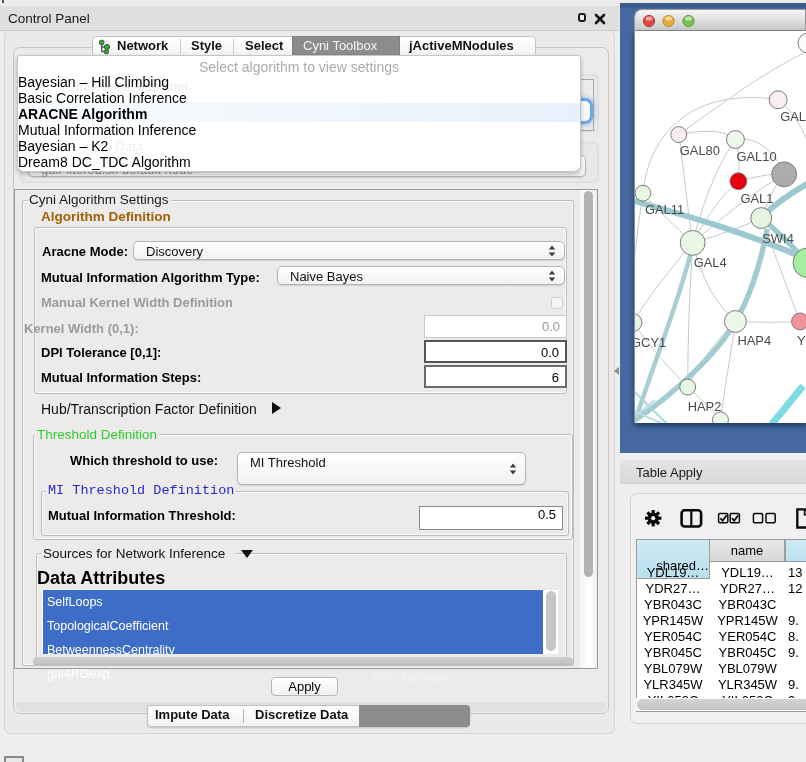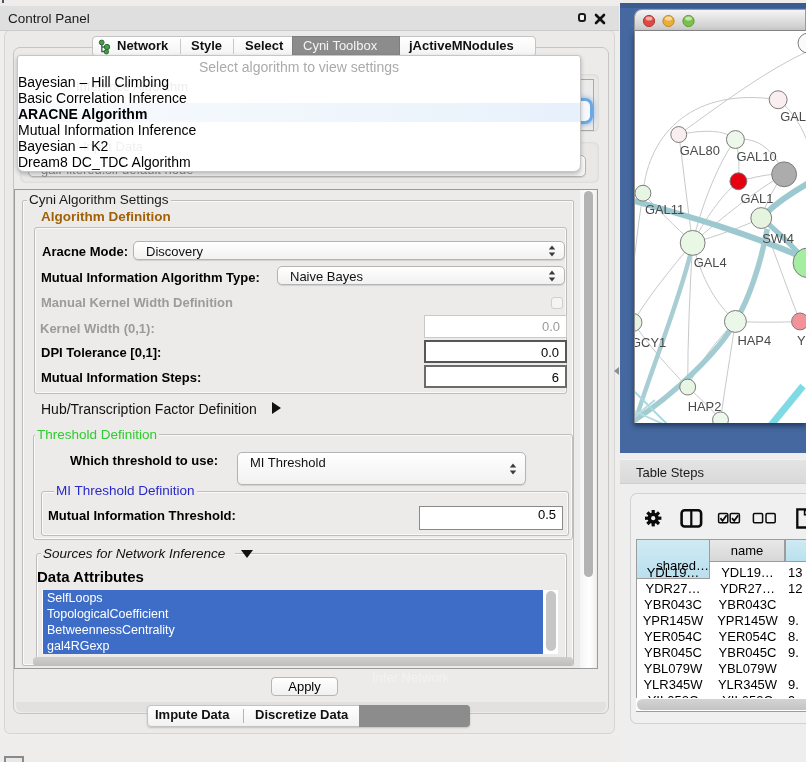--- a/index.html
+++ b/index.html
@@ -89,21 +89,21 @@
     <span class="ct">Naive Bayes</span>
     <svg class="arr" width="8" height="12" viewBox="0 0 8 12">
       <path d="M4 0.5 L7.2 4.5 H0.8 Z" fill="#3a3a3a"></path>
       <path d="M4 11.5 L7.2 7.5 H0.8 Z" fill="#3a3a3a"></path>
     </svg>
   </div>
 
 <div class="abs b" style="left:41px;top:295px;font-size:13px;color:#9b9b9b;">Manual Kernel Width Definition</div>
 <div class="abs" style="left:551px;top:297px;width:12px;height:12px;background:#f4f4f4;border:1px solid #cfcfcf;border-radius:3px;"></div>
 
-<div class="abs b" style="left:40px;top:321px;font-size:13px;color:#9b9b9b;">Kernel Width (0,1):</div>
+<div class="abs b" style="left:24px;top:321px;font-size:13px;color:#9b9b9b;">Kernel Width (0,1):</div>
 <div class="ifield" style="left:424px;top:315px;width:143px;height:23px;border:1px solid #c9c9c9;color:#9b9b9b;padding-top:3px;">0.0</div>
 
 <div class="abs b" style="left:41px;top:345px;font-size:13px;">DPI Tolerance [0,1]:</div>
 <div class="ifield" style="left:424px;top:340px;width:143px;height:23px;border:2px solid #565656;color:#000;padding-top:3px;">0.0</div>
 
 <div class="abs b" style="left:41px;top:370px;font-size:13px;">Mutual Information Steps:</div>
 <div class="ifield" style="left:424px;top:365px;width:143px;height:23px;border:2px solid #6b6b6b;color:#000;padding-top:3px;">6</div>
 
 <div class="abs" style="left:41px;top:401px;font-size:14px;color:#111;">Hub/Transcription Factor Definition</div>
 <div class="abs" style="left:272px;top:402px;width:0;height:0;border-left:9px solid #111;border-top:6.5px solid transparent;border-bottom:6.5px solid transparent;"></div>
@@ -114,31 +114,31 @@
 <div class="abs b" style="left:70px;top:453px;font-size:13px;">Which threshold to use:</div>
 <div class="combo" style="left:237px;top:452px;width:289px;height:33px;">
     <span class="ct">MI Threshold</span>
     <svg class="arr" width="8" height="12" viewBox="0 0 8 12">
       <path d="M4 0.5 L7.2 4.5 H0.8 Z" fill="#3a3a3a"></path>
       <path d="M4 11.5 L7.2 7.5 H0.8 Z" fill="#3a3a3a"></path>
     </svg>
   </div>
 
 <div class="group" style="left:41px;top:491px;width:528px;height:45px;"></div>
-<div class="gtitle" style="left:54px;top:483px;color:#2929c8;">MI Threshold Definition</div>
+<div class="gtitle" style="left:46px;top:483px;color:#2929c8;font-family:Liberation Mono, monospace;">MI Threshold Definition</div>
 <div class="abs b" style="left:48px;top:508px;font-size:13px;">Mutual Information Threshold:</div>
 <div class="ifield" style="left:419px;top:506px;width:144px;height:24px;border:1px solid #8a8a8a;color:#000;padding-top:0;">0.5</div>
 
 <div class="group" style="left:36px;top:553px;width:531px;height:111px;"></div>
-<div class="gtitle" style="left:41px;top:546px;color:#111;font-style:italic;">Sources for Network Inference &nbsp;</div>
+<div class="gtitle" style="left:41px;top:546px;color:#111;">Sources for Network Inference &nbsp;</div>
 <div class="abs" style="left:241px;top:550px;width:0;height:0;border-top:8px solid #111;border-left:6px solid transparent;border-right:6px solid transparent;"></div>
-<div class="abs b" style="left:37px;top:568px;font-size:15px;">Data Attributes</div>
+<div class="abs b" style="left:37px;top:568px;font-size:18px;">Data Attributes</div>
 
 <div class="abs" style="left:42px;top:590px;width:516px;height:64px;background:#fff;"></div>
-<div class="abs" style="left:43px;top:590px;width:500px;height:64px;background:#3d6dc7;color:#fff;font-size:12.5px;line-height:16px;padding-left:4px;">SelfLoops<br>TopologicalCoefficient<br>BetweennessCentrality<br>gal4RGexp</div>
+<div class="abs" style="left:43px;top:590px;width:500px;height:64px;background:#3d6dc7;color:#fff;font-size:12.5px;line-height:24px;padding-left:4px;">SelfLoops<br>TopologicalCoefficient<br>BetweennessCentrality<br>gal4RGexp</div>
 <div class="abs" style="left:546px;top:591px;width:10px;height:60px;background:#c6c6c6;border-radius:5px;"></div>
 
 <div class="abs" style="left:33px;top:657px;width:540px;height:9px;background:linear-gradient(#cfcfcf,#bdbdbd);border-radius:4px;"></div>
 
 <div class="abs" style="left:271px;top:677px;width:67px;height:19px;background:linear-gradient(#ffffff,#f0f0f0);border:1px solid #b6b6b6;border-radius:4px;text-align:center;font-size:13px;padding-top:1px;">Apply</div>
 
 <div class="abs" style="left:147px;top:705px;width:323px;height:22px;background:linear-gradient(#ffffff,#f1f1f1);border:1px solid #c2c2c2;border-radius:4px;box-shadow:0 1px 2px rgba(0,0,0,0.18);"></div>
 <div class="abs" style="left:359px;top:705px;width:111px;height:22px;background:#8c8c8c;border-radius:0 4px 4px 0;"></div>
 <div class="abs" style="left:372px;top:670px;font-size:13px;color:#f2f2f2;">Infer Network</div>
 <div class="abs b" style="left:155px;top:707px;font-size:13px;color:#111;">Impute Data</div>
@@ -243,21 +243,21 @@
     <text x="59" y="236">GAL4</text>
     <text x="-4" y="317">GCY1</text>
     <text x="103" y="315">HAP4</text>
     <text x="163" y="315">Y</text>
     <text x="53" y="381">HAP2</text>
   </g>
 </svg>
 
 <div class="abs" style="left:620px;top:453px;width:186px;height:309px;background:#efeeee;"></div>
 <div class="tb-title" style="left:620px;top:459px;width:186px;height:25px;"></div>
-<div class="abs" style="left:636px;top:465px;font-size:13px;color:#1a1a1a;">Table Steps</div>
+<div class="abs" style="left:636px;top:465px;font-size:13px;color:#1a1a1a;">Table Apply</div>
 
 <div class="abs" style="left:630px;top:493px;width:176px;height:231px;background:#f1f0f0;border:1px solid #d2d2d2;border-radius:7px 0 0 7px;border-right:none;"></div>
 
 <svg class="abs" style="left:645px;top:508px;" width="161" height="21" viewBox="0 0 161 21">
   <g transform="translate(8.2,10.2)">
     <g fill="#0a0a0a">
       <circle r="5.6"></circle>
       <g>
         <rect x="-1.6" y="-8.2" width="3.2" height="16.4"></rect>
         <rect x="-1.6" y="-8.2" width="3.2" height="16.4" transform="rotate(45)"></rect>

